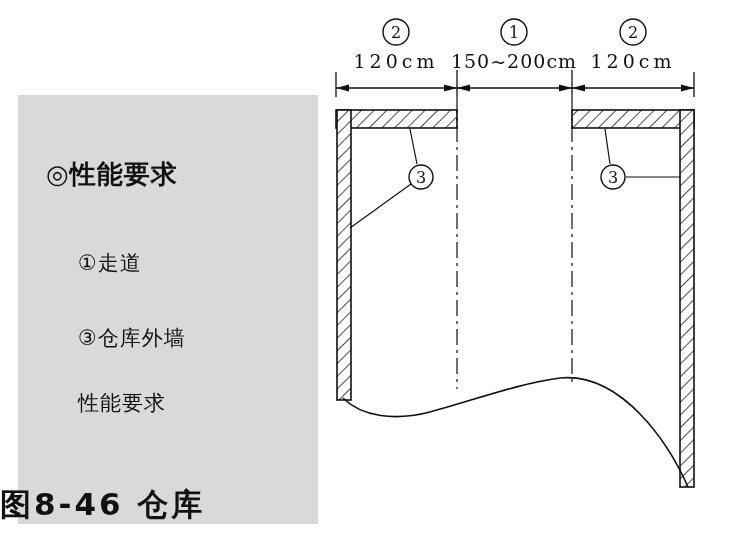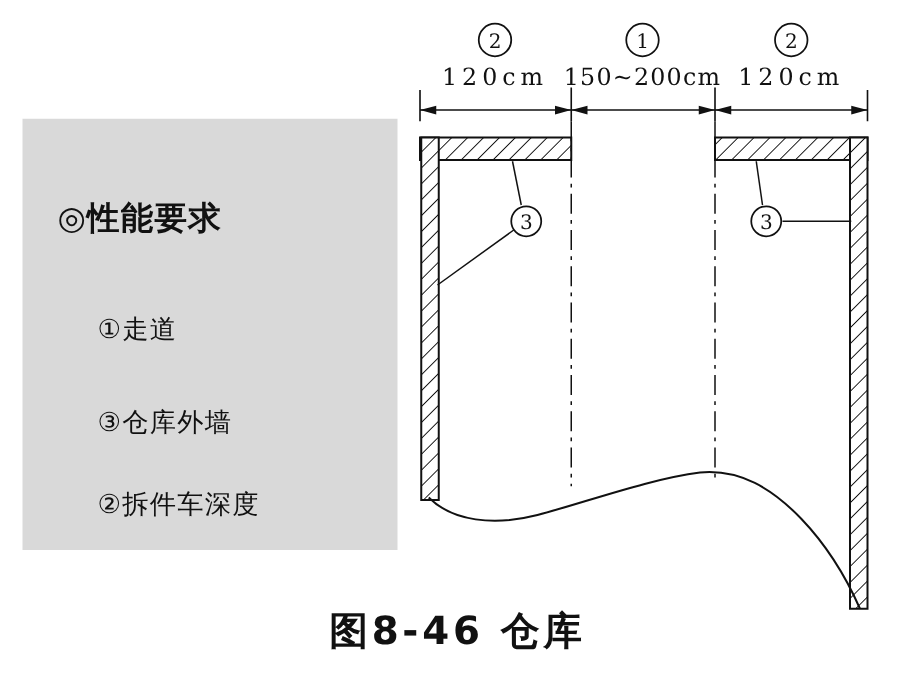--- a/index.html
+++ b/index.html
@@ -13,21 +13,21 @@
     height: 552px;
     background: #ffffff;
     overflow: hidden;
     color: #1a1a1a;
   }
   .legend {
     position: absolute;
     left: 18px;
     top: 95px;
     width: 300px;
-    height: 345px;
+    height: 429px;
     background: #d9d9d9;
   }
   .legend-title {
     position: absolute;
     left: 28px;
     top: 62px;
     font-size: 26px;
     font-weight: bold;
     letter-spacing: 1px;
     color: #111;
@@ -43,21 +43,20 @@
     margin-top: 32px;
   }
   .li-0 { top: 122px; }
   .li-1 { top: 197px; }
   .li-2 { top: 262px; }
   .caption {
     position: absolute;
     left: 0;
     top: 484px;
     width: 732px;
-    text-align: center;
     font-size: 31px;
     font-weight: bold;
     letter-spacing: 3px;
     color: #111;
   }
   .drawing-svg {
     position: absolute;
     left: 0;
     top: 0;
   }
@@ -79,21 +78,21 @@
 </style>
 </head>
 <body>
 
 <div class="canvas">
 
   <div class="legend">
     <div class="legend-title">◎性能要求</div>
     <div class="legend-item li-0">①走道</div>
     <div class="legend-item li-1">③仓库外墙</div>
-    <div class="legend-item li-2">②拆件车深度</div>
+    <div class="legend-item li-2">性能要求</div>
   </div>
 
   <svg class="drawing-svg" width="732" height="552" viewBox="0 0 732 552" xmlns="http://www.w3.org/2000/svg">
     <defs>
       <pattern id="hatch" width="9" height="9" patternUnits="userSpaceOnUse" patternTransform="rotate(45)">
         <rect width="9" height="9" fill="#ffffff"></rect>
         <line x1="0" y1="0" x2="0" y2="9" stroke="#111" stroke-width="1.5"></line>
       </pattern>
     </defs>
 

